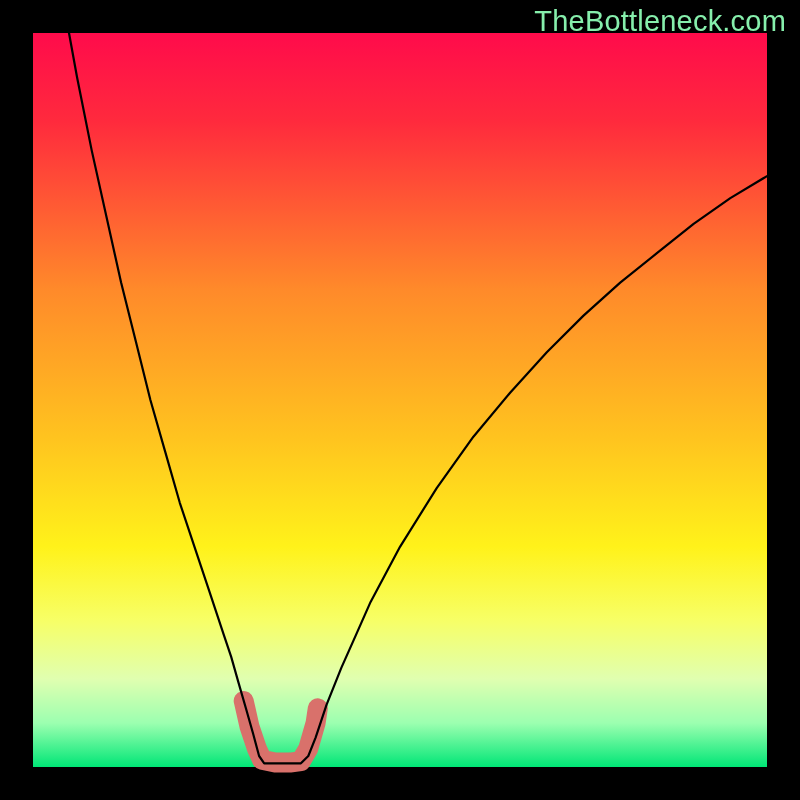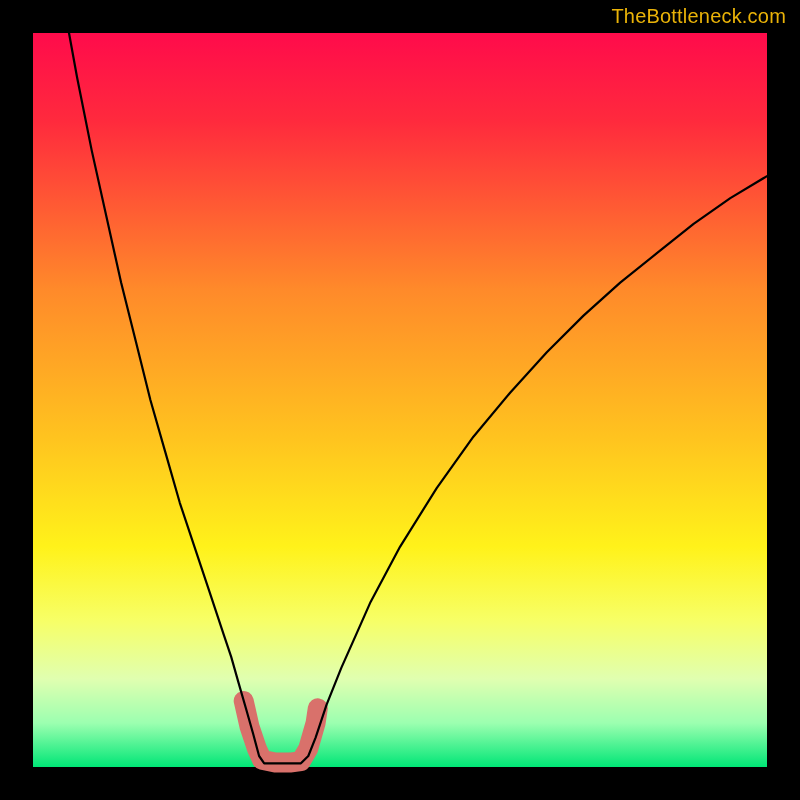--- a/index.html
+++ b/index.html
@@ -15,22 +15,22 @@
     position: absolute;
     top: 0;
     left: 0;
     width: 800px;
     height: 800px;
   }
   .watermark {
     position: absolute;
     top: 5px;
     right: 14px;
-    color: #eab308;
-    font-size: 20px;
+    color: #86efac;
+    font-size: 29px;
     font-weight: 500;
     z-index: 10;
     letter-spacing: 0.2px;
   }
 </style>
 </head>
 <body>
 
 <div class="chart-wrapper">
   <svg id="chart-svg" width="800" height="800" viewBox="0 0 800 800">

